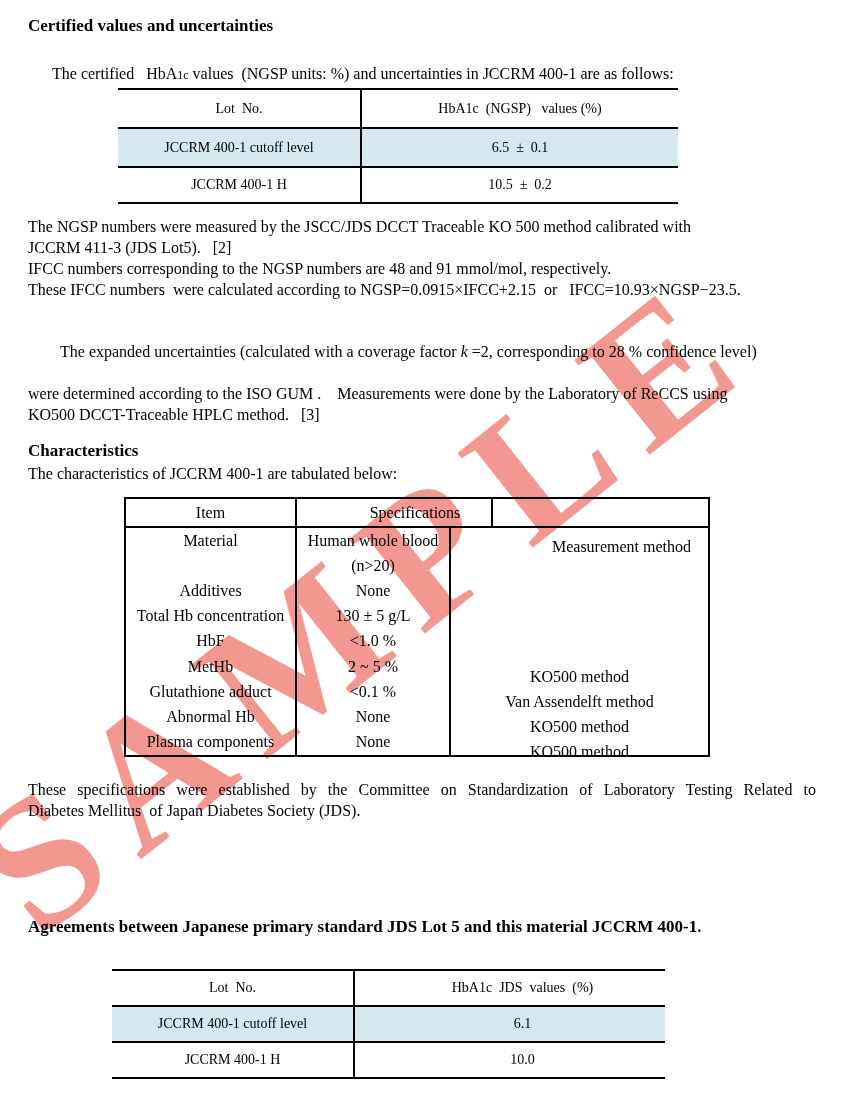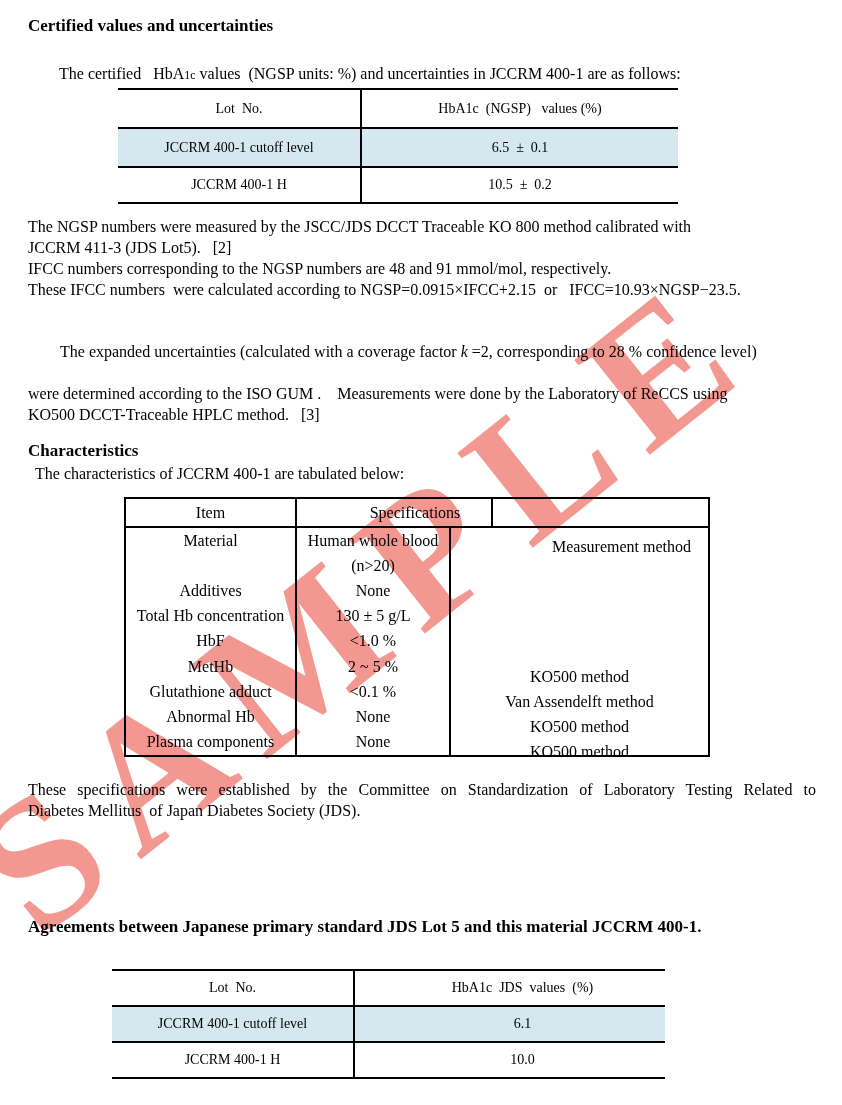--- a/index.html
+++ b/index.html
@@ -17,21 +17,21 @@
     position:absolute;left:58px;top:778px;z-index:0;
     font-size:185px;line-height:187px;font-weight:bold;
     letter-spacing:26px;color:var(--watermark);opacity:.82;
     transform:rotate(-38.5deg);transform-origin:left bottom;
     white-space:nowrap;pointer-events:none;
     font-family:"Liberation Serif","DejaVu Serif",serif;
   }
   .content{position:absolute;inset:0;z-index:1;}
   .abs{position:absolute;}
   .heading{font-weight:bold;font-size:17px;white-space:pre-wrap;}
-  .bodytext{font-size:16px;line-height:21px;white-space:pre-wrap;margin-left:7px;}
+  .bodytext{font-size:16px;line-height:21px;white-space:pre-wrap;}
   .para{font-size:16px;line-height:21px;}
   .para .line{white-space:pre-wrap;}
   .justify-line{width:788px;text-align:justify;text-align-last:justify;white-space:normal;}
   .sub-sm{font-size:12px;}
   .it{font-style:italic;}
 
   
   .vtable{border-top:2px solid #000;border-bottom:2px solid #000;box-sizing:border-box;}
   .vrow{display:flex;border-bottom:2px solid #000;box-sizing:border-box;}
   .vrow:last-child{border-bottom:none;text-align:center;}
@@ -77,21 +77,21 @@
         <div class="vcell c1">JCCRM 400-1 cutoff level</div>
         <div class="vcell c2">6.5  ±  0.1</div>
       </div>
       <div class="vrow" style="height:34px">
         <div class="vcell c1">JCCRM 400-1 H</div>
         <div class="vcell c2">10.5  ±  0.2</div>
       </div>
     </div>
 
     <div class="para abs" style="left:28px;top:216px">
-      <div class="line">The NGSP numbers were measured by the JSCC/JDS DCCT Traceable KO 800 method calibrated with</div>
+      <div class="line">The NGSP numbers were measured by the JSCC/JDS DCCT Traceable KO 500 method calibrated with</div>
       <div class="line">JCCRM 411-3 (JDS Lot5).   [2]</div>
       <div class="line">IFCC numbers corresponding to the NGSP numbers are 48 and 91 mmol/mol, respectively.</div>
       <div class="line">These IFCC numbers  were calculated according to NGSP=0.0915×IFCC+2.15  or   IFCC=10.93×NGSP−23.5.</div>
     </div>
 
     <div class="para abs" style="left:28px;top:320px">
       <div class="line">
         <span>The expanded uncertainties (calculated with a coverage factor </span><span class="it">k</span><span> =2, corresponding to 28 % confidence level)</span>
       </div>
       <div class="line">were determined according to the ISO GUM .    Measurements were done by the Laboratory of ReCCS using</div>

